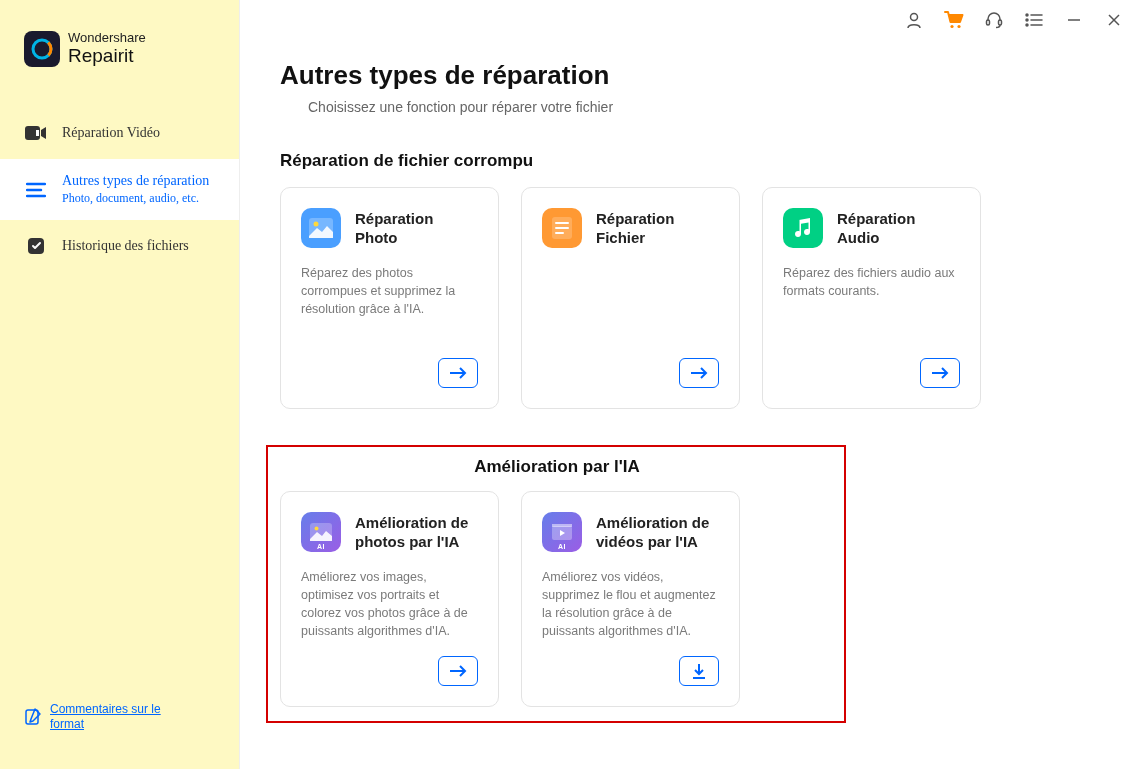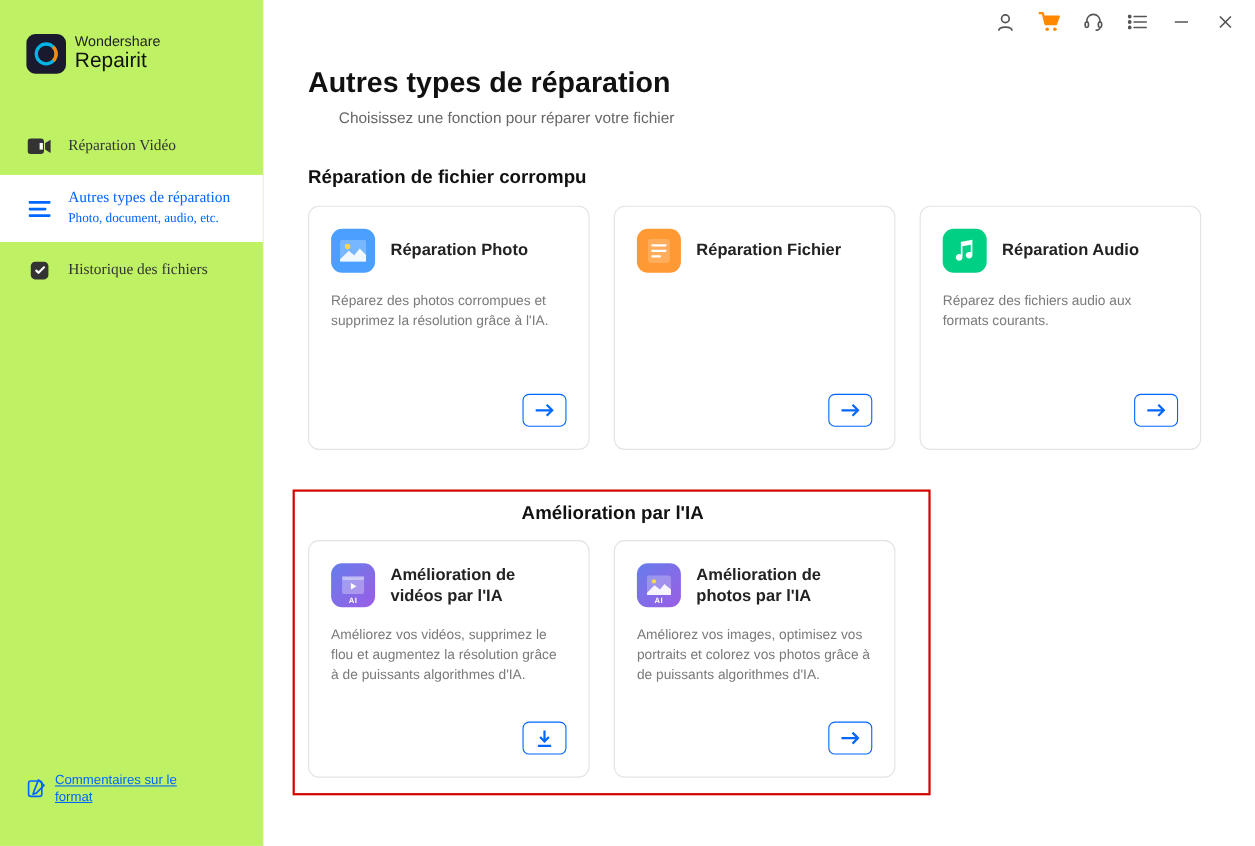--- a/index.html
+++ b/index.html
@@ -1,18 +1,18 @@
 <!DOCTYPE html>
 <html><head>
 <meta charset="utf-8">
 <style>
 * { margin: 0; padding: 0; box-sizing: border-box; }
 body { font-family: -apple-system, BlinkMacSystemFont, "Segoe UI", Arial, sans-serif; background: #fff; color: #333; width: 1141px; height: 769px; overflow: hidden; display: flex; }
 
-.sidebar { width: 240px; background: #bef264; border-right: 1px solid #eee; display: flex; flex-direction: column; padding: 30px 0 16px 0; }
+.sidebar { width: 240px; background: #fef9c3; border-right: 1px solid #eee; display: flex; flex-direction: column; padding: 30px 0 16px 0; }
 .logo { display: flex; align-items: center; gap: 8px; padding: 0 24px 40px 24px; }
 .logo-icon { width: 36px; height: 36px; border-radius: 8px; background: #1a1a2e; display: flex; align-items: center; justify-content: center; }
 .logo-text .brand { font-size: 13px; color: #222; font-weight: 400; }
 .logo-text .product { font-size: 19px; font-weight: 400; color: #111; }
 
 .nav-item { display: flex; align-items: center; gap: 14px; padding: 14px 24px; cursor: pointer; font-size: 14px; color: #333; font-family: Liberation Serif, serif; }
 .nav-item.active { background: #fff; }
 .nav-item.active .nav-title { color: #0066ff; font-weight: 500; }
 .nav-item.active .nav-sub { color: #0066ff; }
 .nav-item .nav-sub { font-size: 12px; color: #888; margin-top: 2px; }
@@ -28,21 +28,21 @@
 .titlebar-btn { width: 22px; height: 22px; display: flex; align-items: center; justify-content: center; cursor: pointer; color: #555; }
 .cart-icon { color: #ff8800; }
 
 .content { padding: 24px 40px; overflow: auto; }
 .page-title { font-size: 26px; font-weight: 700; color: #111; margin-bottom: 8px; }
 .page-sub { font-size: 14px; color: #666; margin-bottom: 36px; margin-left: 28px; }
 
 .section-title { font-size: 17px; font-weight: 700; color: #111; margin-bottom: 16px; }
 
 .card-row { display: flex; gap: 22px; margin-bottom: 36px; }
-.card { width: 256px; border: 1px solid #e3e3e3; border-radius: 10px; padding: 20px; display: flex; flex-direction: column; min-height: 222px; position: relative; }
+.card { width: 219px; border: 1px solid #e3e3e3; border-radius: 10px; padding: 20px; display: flex; flex-direction: column; min-height: 222px; position: relative; }
 .card-head { display: flex; align-items: center; gap: 14px; margin-bottom: 16px; }
 .card-icon { width: 40px; height: 40px; border-radius: 10px; display: flex; align-items: center; justify-content: center; flex-shrink: 0; }
 .card-title { font-size: 15px; font-weight: 700; color: #222; line-height: 1.3; }
 .card-desc { font-size: 12.5px; color: #7a7a7a; line-height: 1.45; }
 .card-btn { margin-top: auto; align-self: flex-end; width: 40px; height: 30px; border: 1.5px solid #0066ff; border-radius: 6px; display: flex; align-items: center; justify-content: center; cursor: pointer; color: #0066ff; background: #fff; }
 
 .highlight-box { border: 2px solid #d40000; padding: 10px 12px 14px 12px; margin-left: -14px; width: 580px; }
 .highlight-box .section-title { margin-left: 2px; margin-bottom: 14px; text-align: center; }
 .highlight-box .card-row { margin-bottom: 0; gap: 22px; }
 .highlight-box .card { min-height: 216px; }
@@ -223,20 +223,41 @@
               <polyline points="11,1 16,6 11,11"></polyline>
             </svg>
         </div>
       </div>
 
     </div>
 
     <div class="highlight-box">
       <h2 class="section-title">Amélioration par l'IA</h2>
       <div class="card-row">
+
+        <div class="card">
+          <div class="card-head">
+            <div class="card-icon" style="background:linear-gradient(135deg,#667eea,#9b5de5);position:relative">
+              <svg width="22" height="18" viewBox="0 0 22 18">
+                  <rect x="0" y="0" width="22" height="18" rx="3" fill="#fff" opacity="0.25"></rect>
+                  <circle cx="6.5" cy="5.5" r="2" fill="#ffd93d"></circle>
+                  <path d="M0 16 L7 9 L12 13 L16 8 L22 13 L22 18 L0 18 Z" fill="#fff" opacity="0.9"></path>
+                </svg>
+              <span class="ai-badge">AI</span>
+            </div>
+            <div class="card-title">Amélioration de photos par l'IA</div>
+          </div>
+          <div class="card-desc">Améliorez vos images, optimisez vos portraits et colorez vos photos grâce à de puissants algorithmes d'IA.</div>
+          <div class="card-btn">
+            <svg class="chevron-svg" width="18" height="12" viewBox="0 0 18 12">
+                <line x1="1" y1="6" x2="16" y2="6"></line>
+                <polyline points="11,1 16,6 11,11"></polyline>
+              </svg>
+          </div>
+        </div>
 
         <div class="card">
           <div class="card-head">
             <div class="card-icon" style="background:linear-gradient(135deg,#667eea,#9b5de5);position:relative">
               <svg width="22" height="18" viewBox="0 0 22 18">
                   <rect x="1" y="3" width="20" height="14" rx="2" fill="#fff" opacity="0.3"></rect>
                   <rect x="1" y="1" width="20" height="3" fill="#fff" opacity="0.5"></rect>
                   <polygon points="9,7 9,13 14,10" fill="#fff"></polygon>
                 </svg>
               <span class="ai-badge">AI</span>
@@ -246,38 +267,17 @@
           <div class="card-desc">Améliorez vos vidéos, supprimez le flou et augmentez la résolution grâce à de puissants algorithmes d'IA.</div>
           <div class="card-btn">
             <svg class="chevron-svg" width="14" height="16" viewBox="0 0 14 16">
                 <line x1="7" y1="1" x2="7" y2="11"></line>
                 <polyline points="3,7 7,11 11,7"></polyline>
                 <line x1="1" y1="15" x2="13" y2="15"></line>
               </svg>
           </div>
         </div>
 
-        <div class="card">
-          <div class="card-head">
-            <div class="card-icon" style="background:linear-gradient(135deg,#667eea,#9b5de5);position:relative">
-              <svg width="22" height="18" viewBox="0 0 22 18">
-                  <rect x="0" y="0" width="22" height="18" rx="3" fill="#fff" opacity="0.25"></rect>
-                  <circle cx="6.5" cy="5.5" r="2" fill="#ffd93d"></circle>
-                  <path d="M0 16 L7 9 L12 13 L16 8 L22 13 L22 18 L0 18 Z" fill="#fff" opacity="0.9"></path>
-                </svg>
-              <span class="ai-badge">AI</span>
-            </div>
-            <div class="card-title">Amélioration de photos par l'IA</div>
-          </div>
-          <div class="card-desc">Améliorez vos images, optimisez vos portraits et colorez vos photos grâce à de puissants algorithmes d'IA.</div>
-          <div class="card-btn">
-            <svg class="chevron-svg" width="18" height="12" viewBox="0 0 18 12">
-                <line x1="1" y1="6" x2="16" y2="6"></line>
-                <polyline points="11,1 16,6 11,11"></polyline>
-              </svg>
-          </div>
-        </div>
-
       </div>
     </div>
 
   </div>
 </main>
 
 </body></html>

